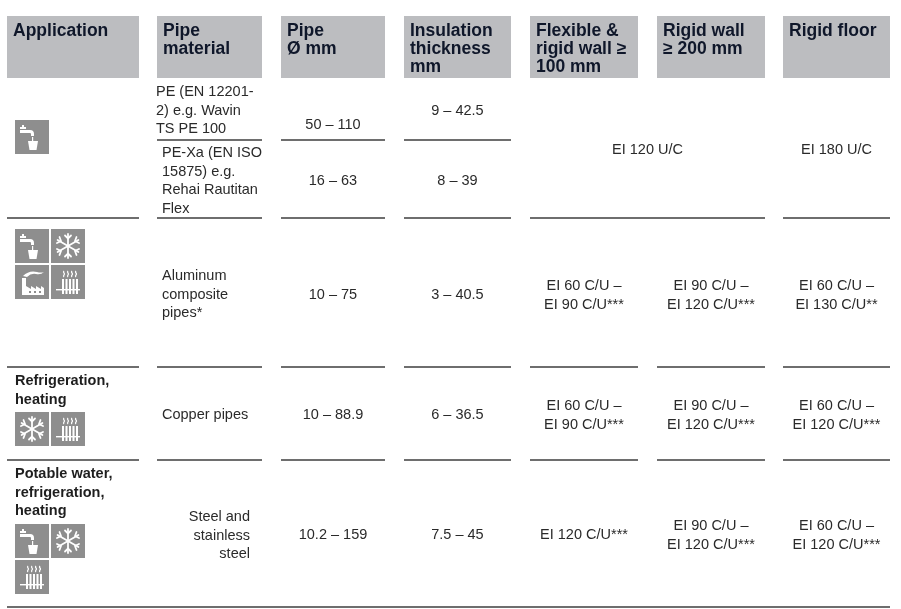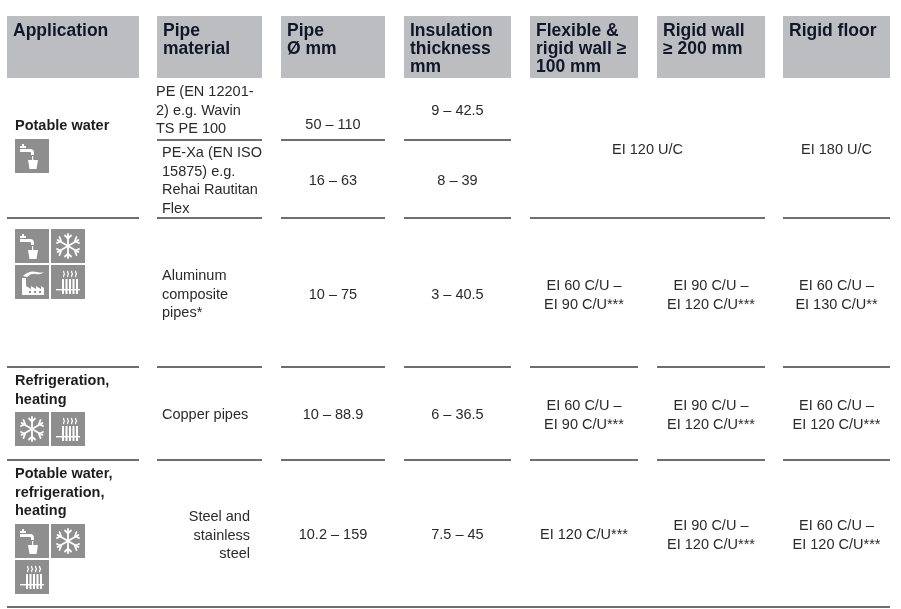--- a/index.html
+++ b/index.html
@@ -91,21 +91,20 @@
 </div>
 <div class="hdr" style="left:657px; width:108px;">
   <div>Rigid wall</div>
   <div>≥ 200 mm</div>
 </div>
 <div class="hdr" style="left:783px; width:107px;">
   <div>Rigid floor</div>
 </div>
 
 <div class="cell" style="left:15px; top:116px; width:125px;">
-  <div class="app-title">Potable water</div>
   <div class="icons" style="margin-top:4px;">
     <div class="icon">
         <svg>
           <use href="#sym-tap"></use>
         </svg>
       </div>
   </div>
 </div>
 <div class="cell" style="left:156px; top:82px; width:102px;">PE (EN 12201-2) e.g. Wavin TS PE 100</div>
 <div class="cell center" style="left:281px; top:115px; width:104px;">50 – 110</div>

